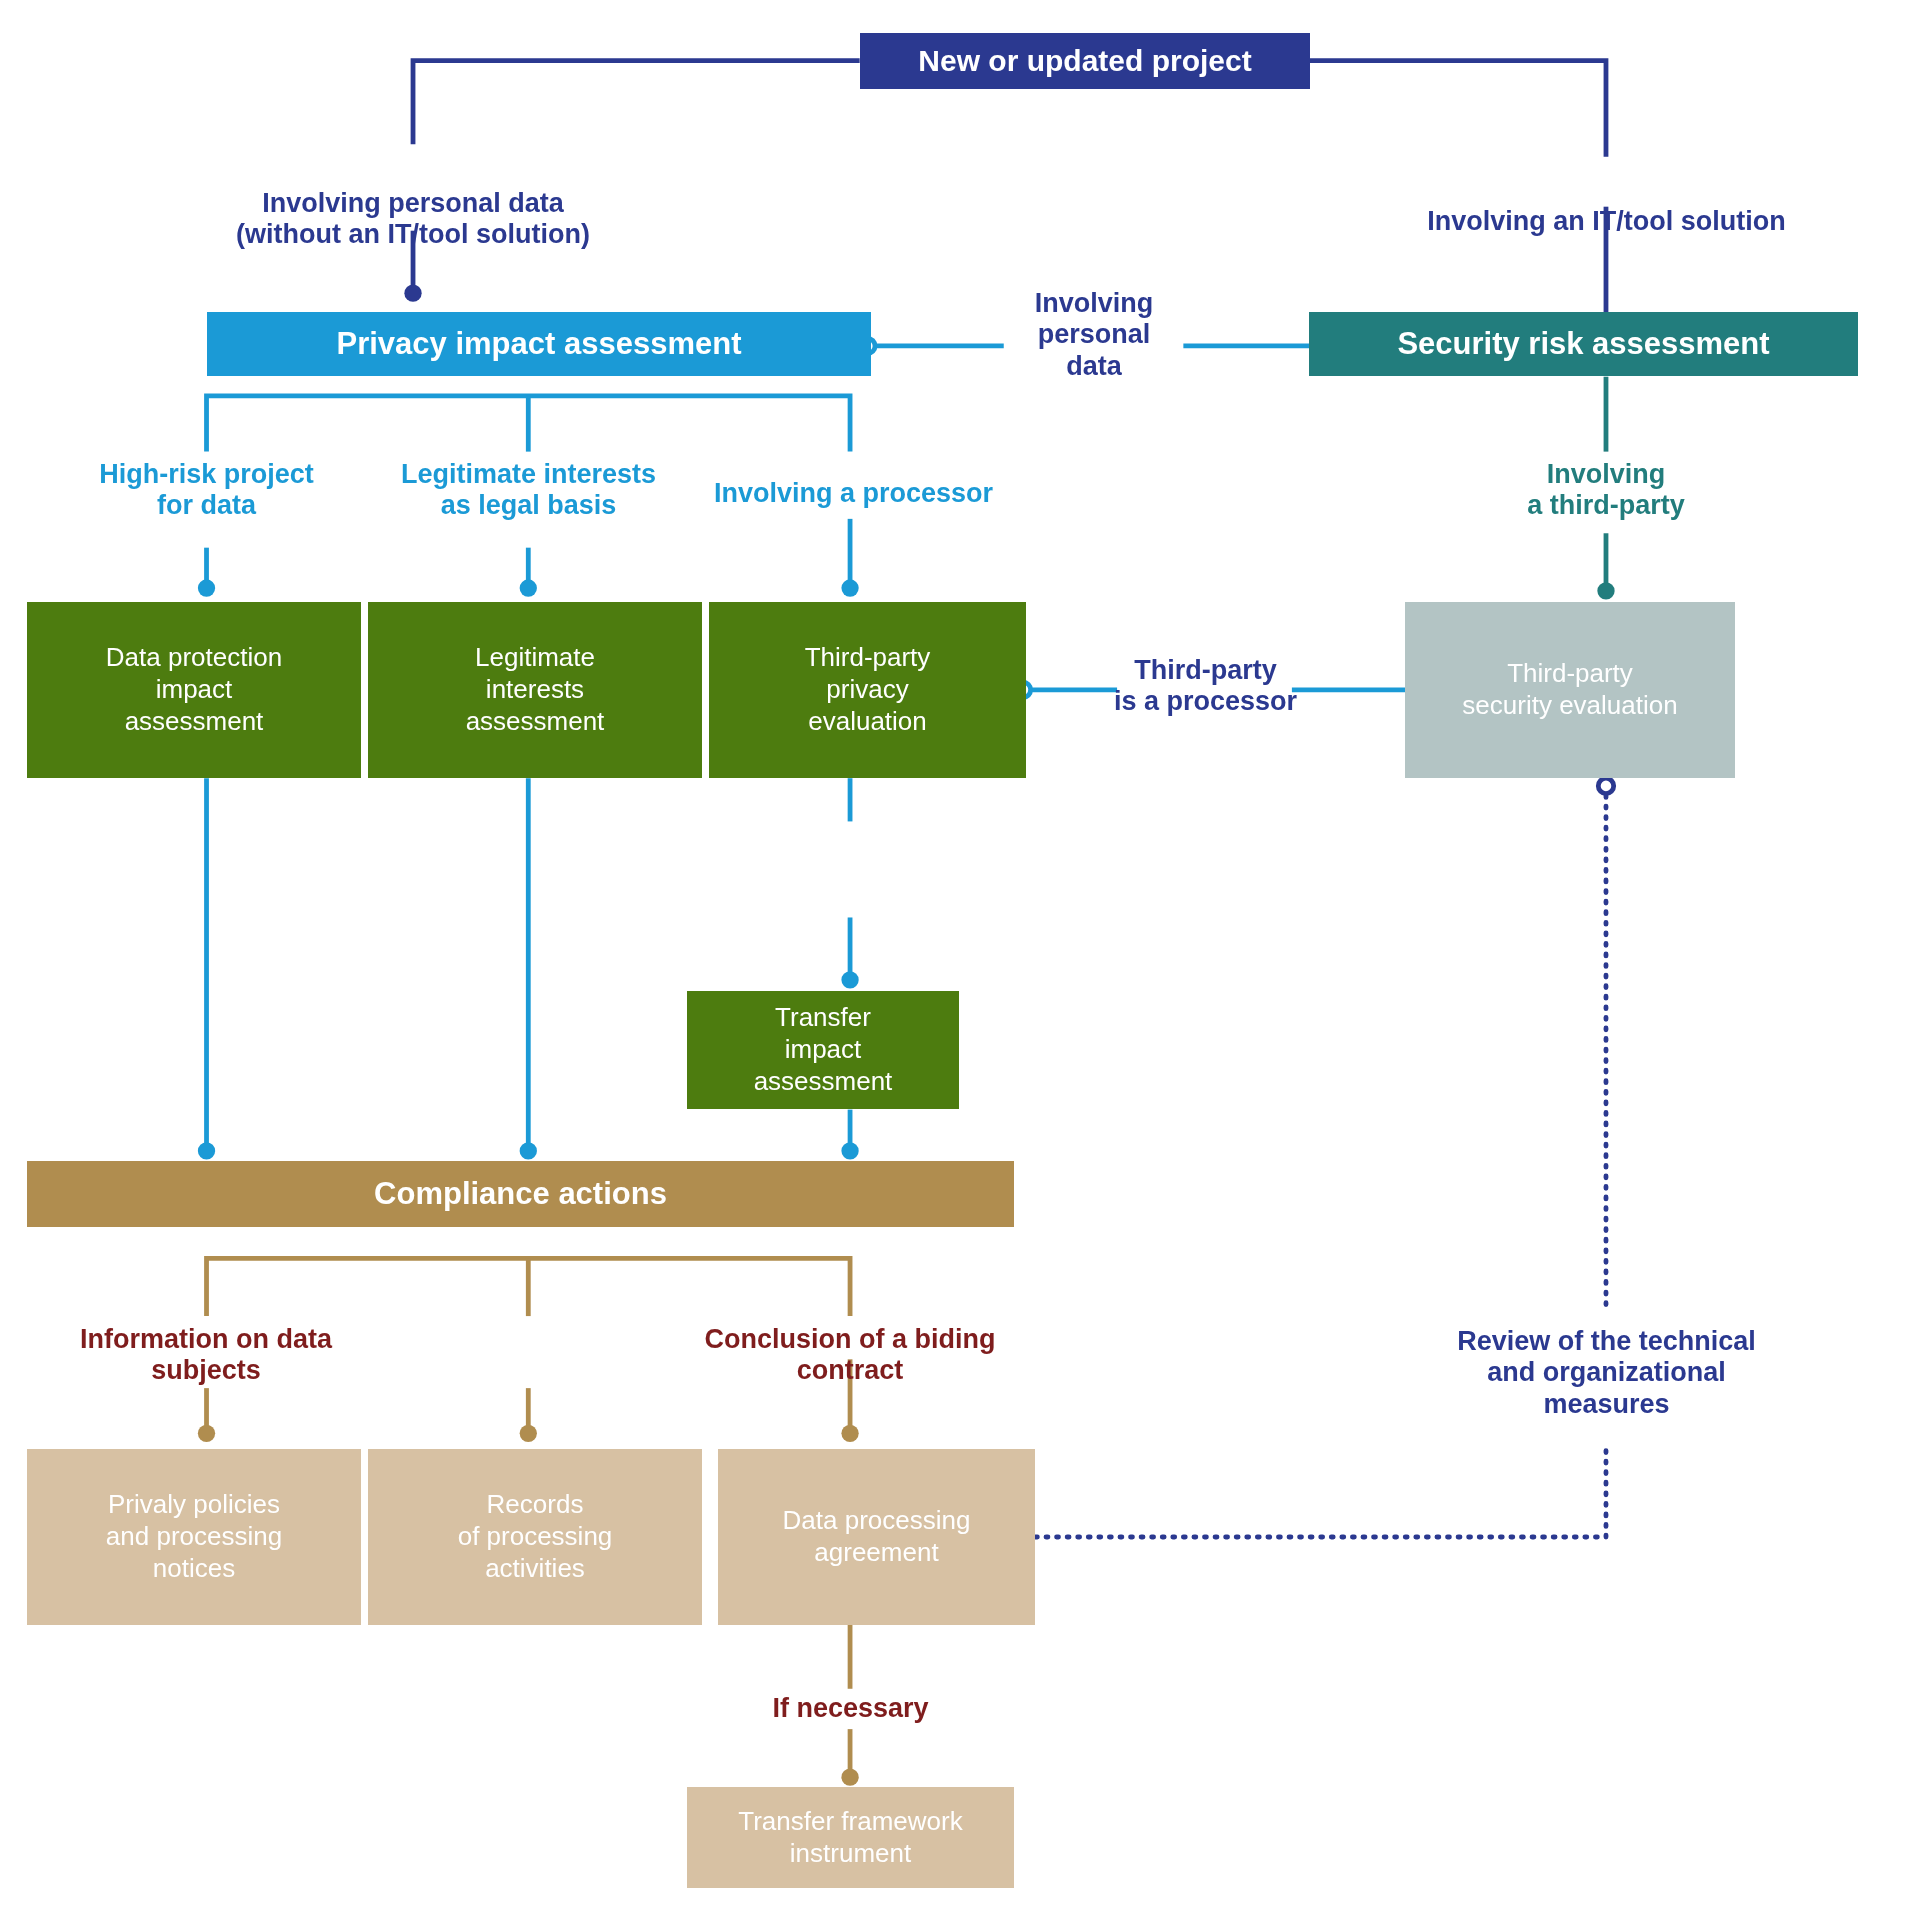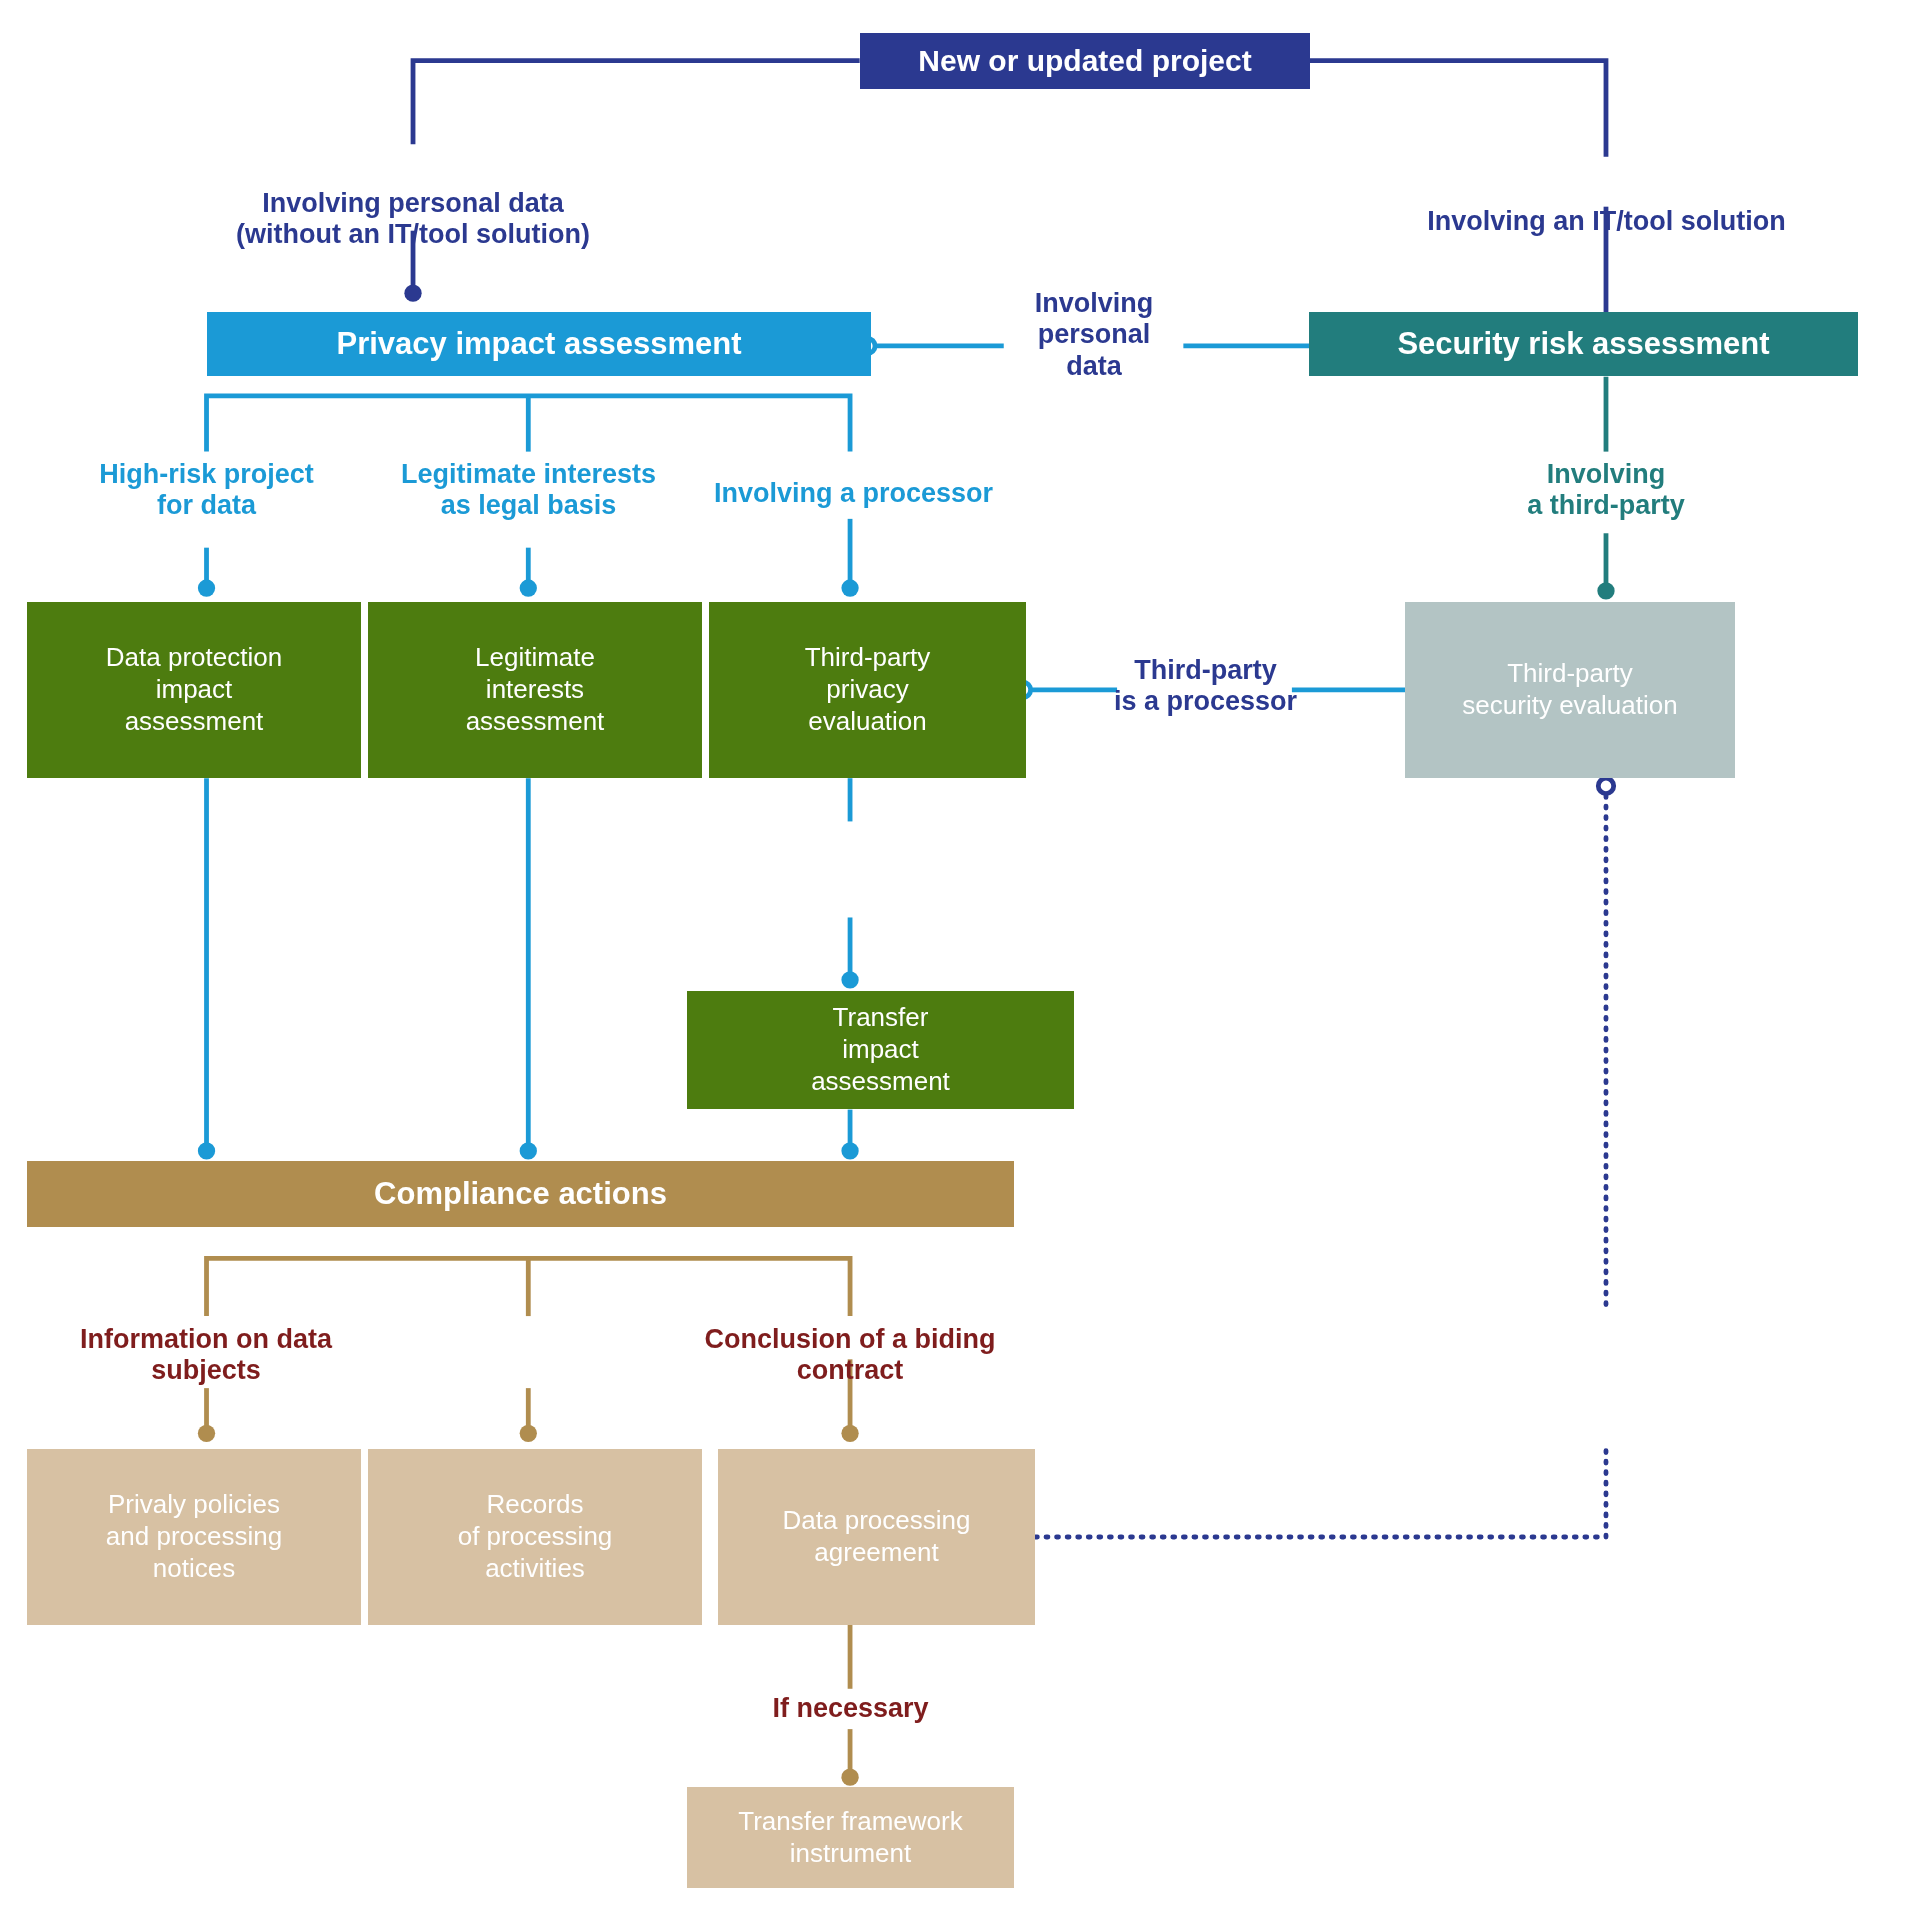--- a/index.html
+++ b/index.html
@@ -110,21 +110,21 @@
 interests
 assessment</div>
 
   <div class="node c-ltblue" style="left:709px;top:602px;width:317px;height:176px;font-size:26px;white-space:pre-line;">Third-party
 privacy
 evaluation</div>
 
   <div class="node c-gray" style="left:1405px;top:602px;width:330px;height:176px;font-size:26px;white-space:pre-line;">Third-party
 security evaluation</div>
 
-  <div class="node c-ltblue" style="left:687px;top:991px;width:387px;height:118px;font-size:26px;white-space:pre-line;">Transfer
+  <div class="node c-ltblue" style="left:687px;top:991px;width:272px;height:118px;font-size:26px;white-space:pre-line;">Transfer
 impact
 assessment</div>
 
   <div class="node c-tan" style="left:27px;top:1449px;width:334px;height:176px;font-size:26px;white-space:pre-line;">Privaly policies
 and processing
 notices</div>
 
   <div class="node titlebar c-brownbar" style="left:27px;top:1161px;width:987px;height:66px;font-size:31px;">Compliance actions</div>
 
   <div class="node c-tan" style="left:368px;top:1449px;width:334px;height:176px;font-size:26px;white-space:pre-line;">Records
@@ -162,15 +162,18 @@
 
 
   <div class="lbl t-brown" style="left:38px;top:1324px;width:336px;font-size:27px;white-space:pre-line;">Information on data
 subjects</div>
 
   <div class="lbl t-brown" style="left:682px;top:1324px;width:336px;font-size:27px;white-space:pre-line;">Conclusion of a biding
 contract</div>
 
   <div class="lbl t-brown" style="left:716px;top:1693px;width:269px;font-size:27px;white-space:pre-line;">If necessary</div>
 
+  <div class="lbl t-navy" style="left:1395px;top:1326px;width:423px;font-size:27px;white-space:pre-line;">Review of the technical
+and organizational
+measures</div>
 
 </div>
 
 
 </body></html>

